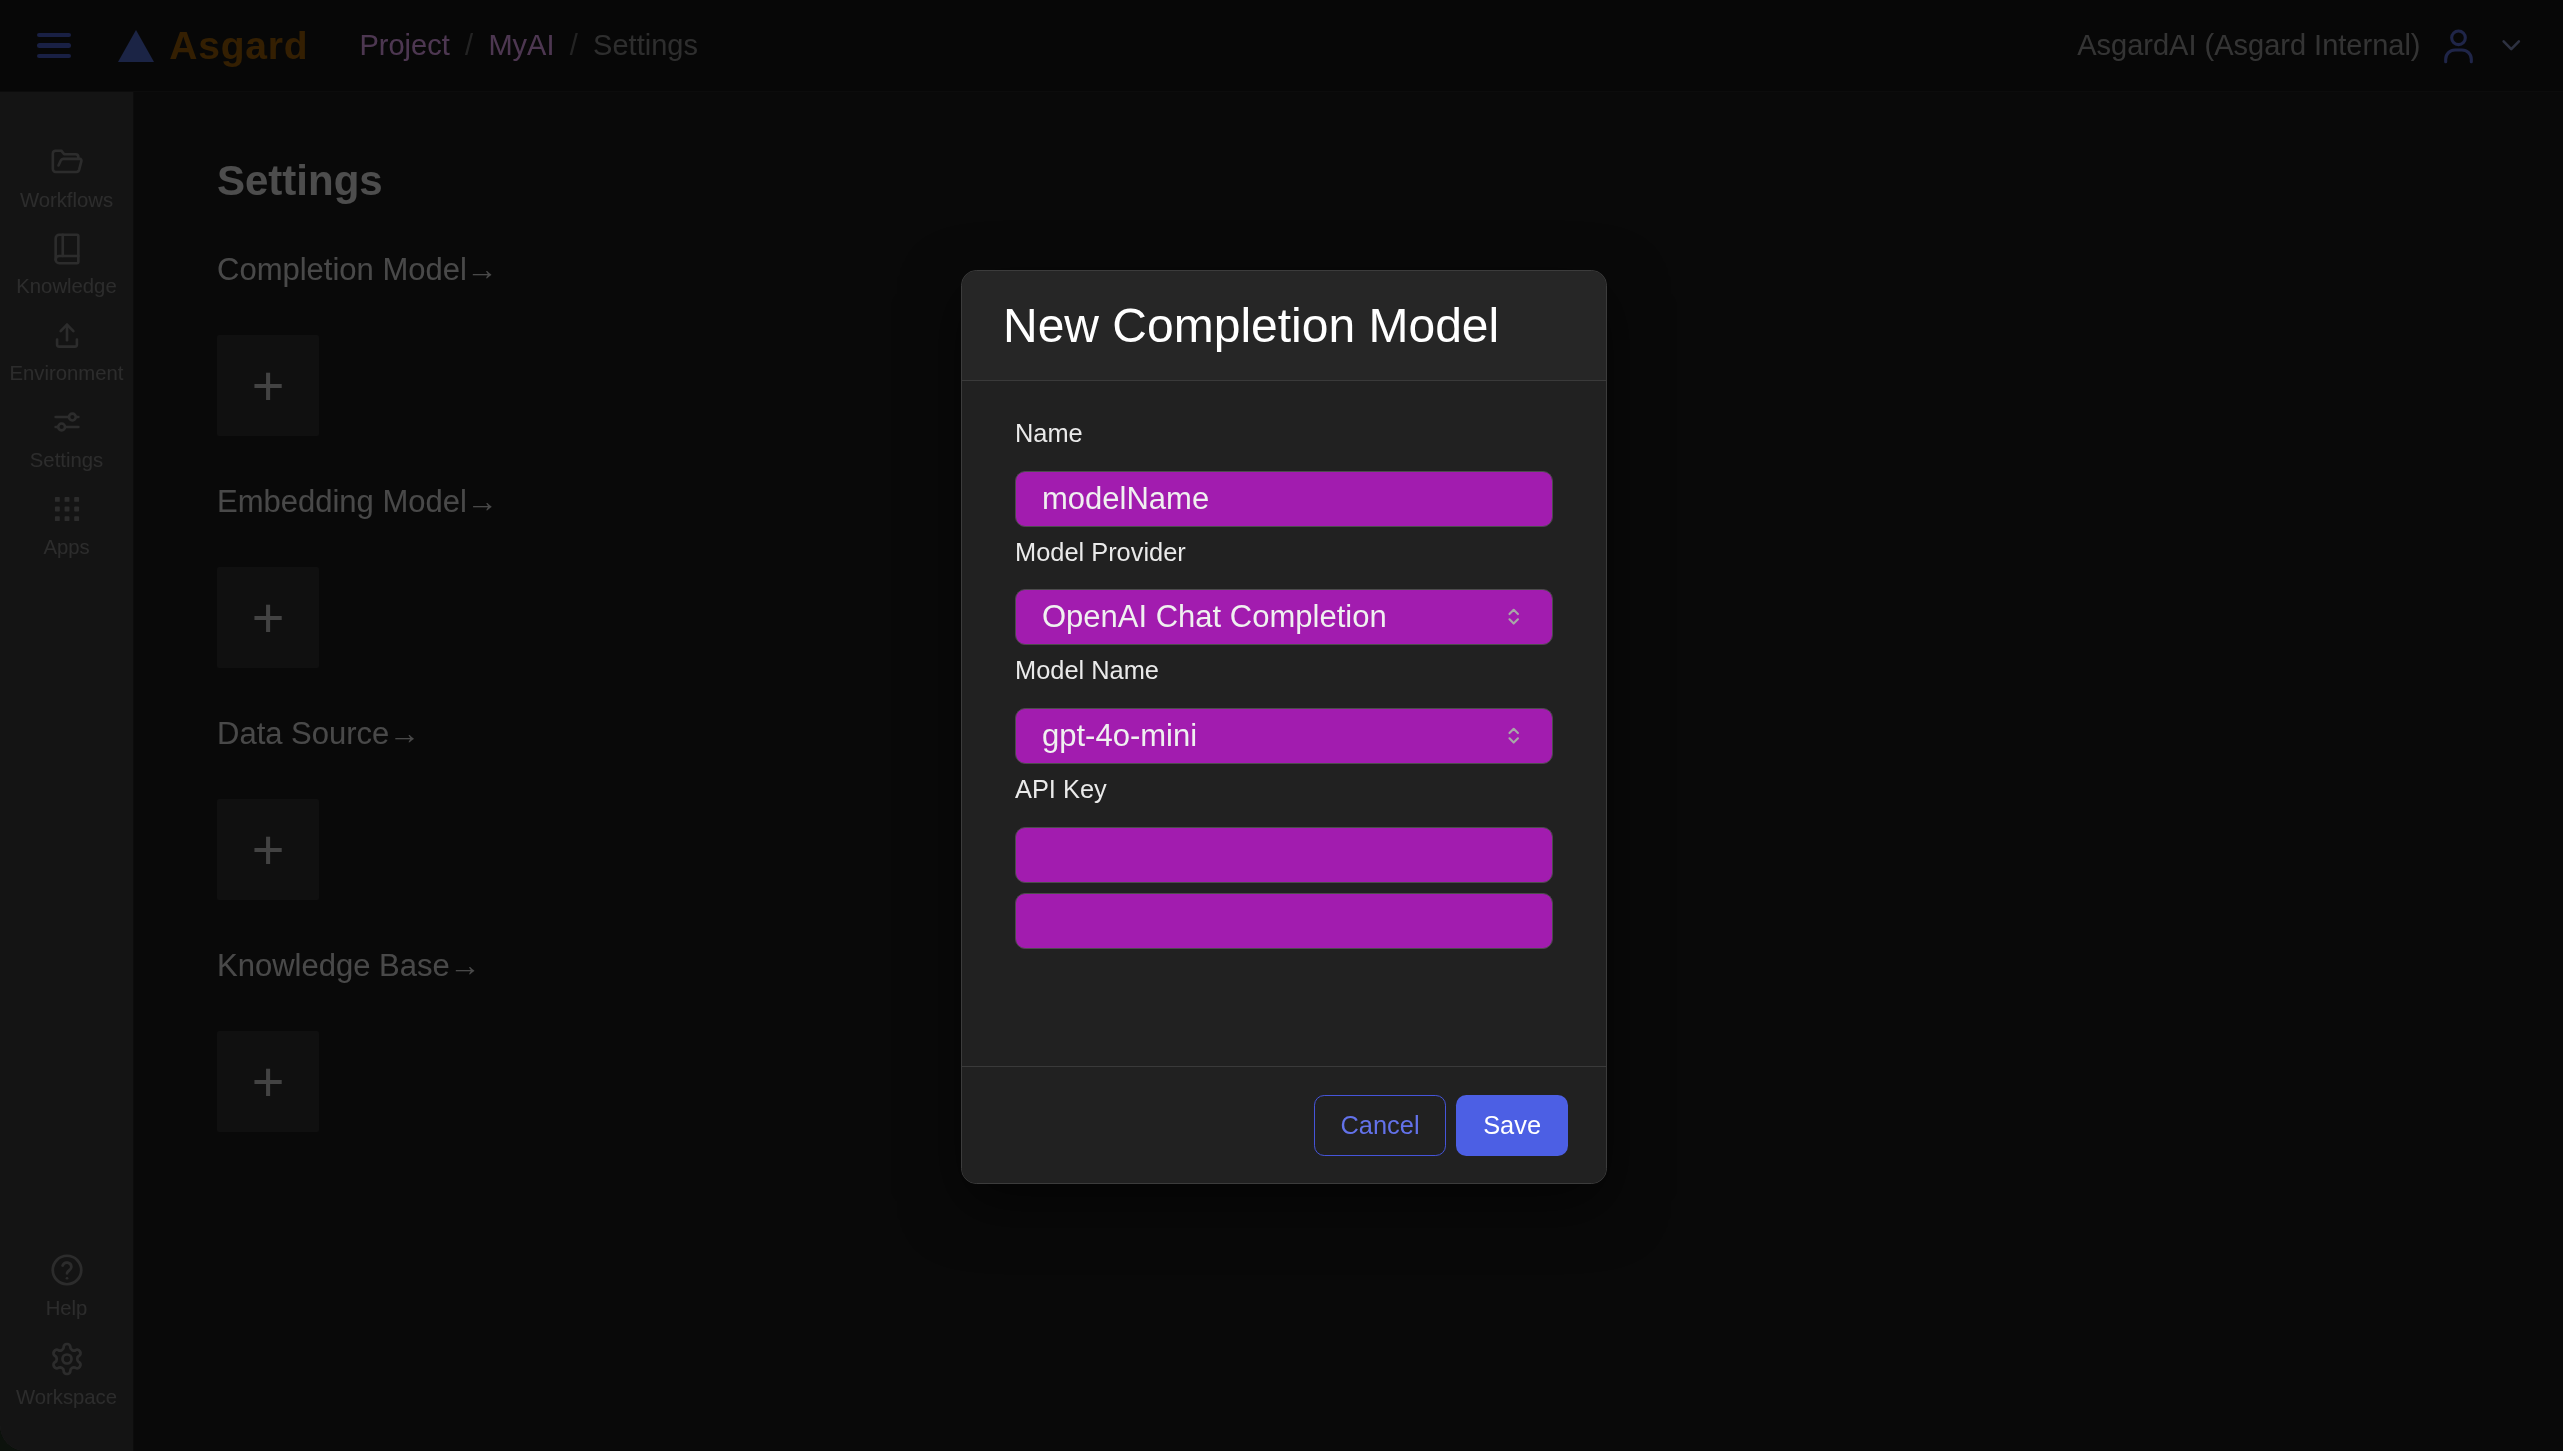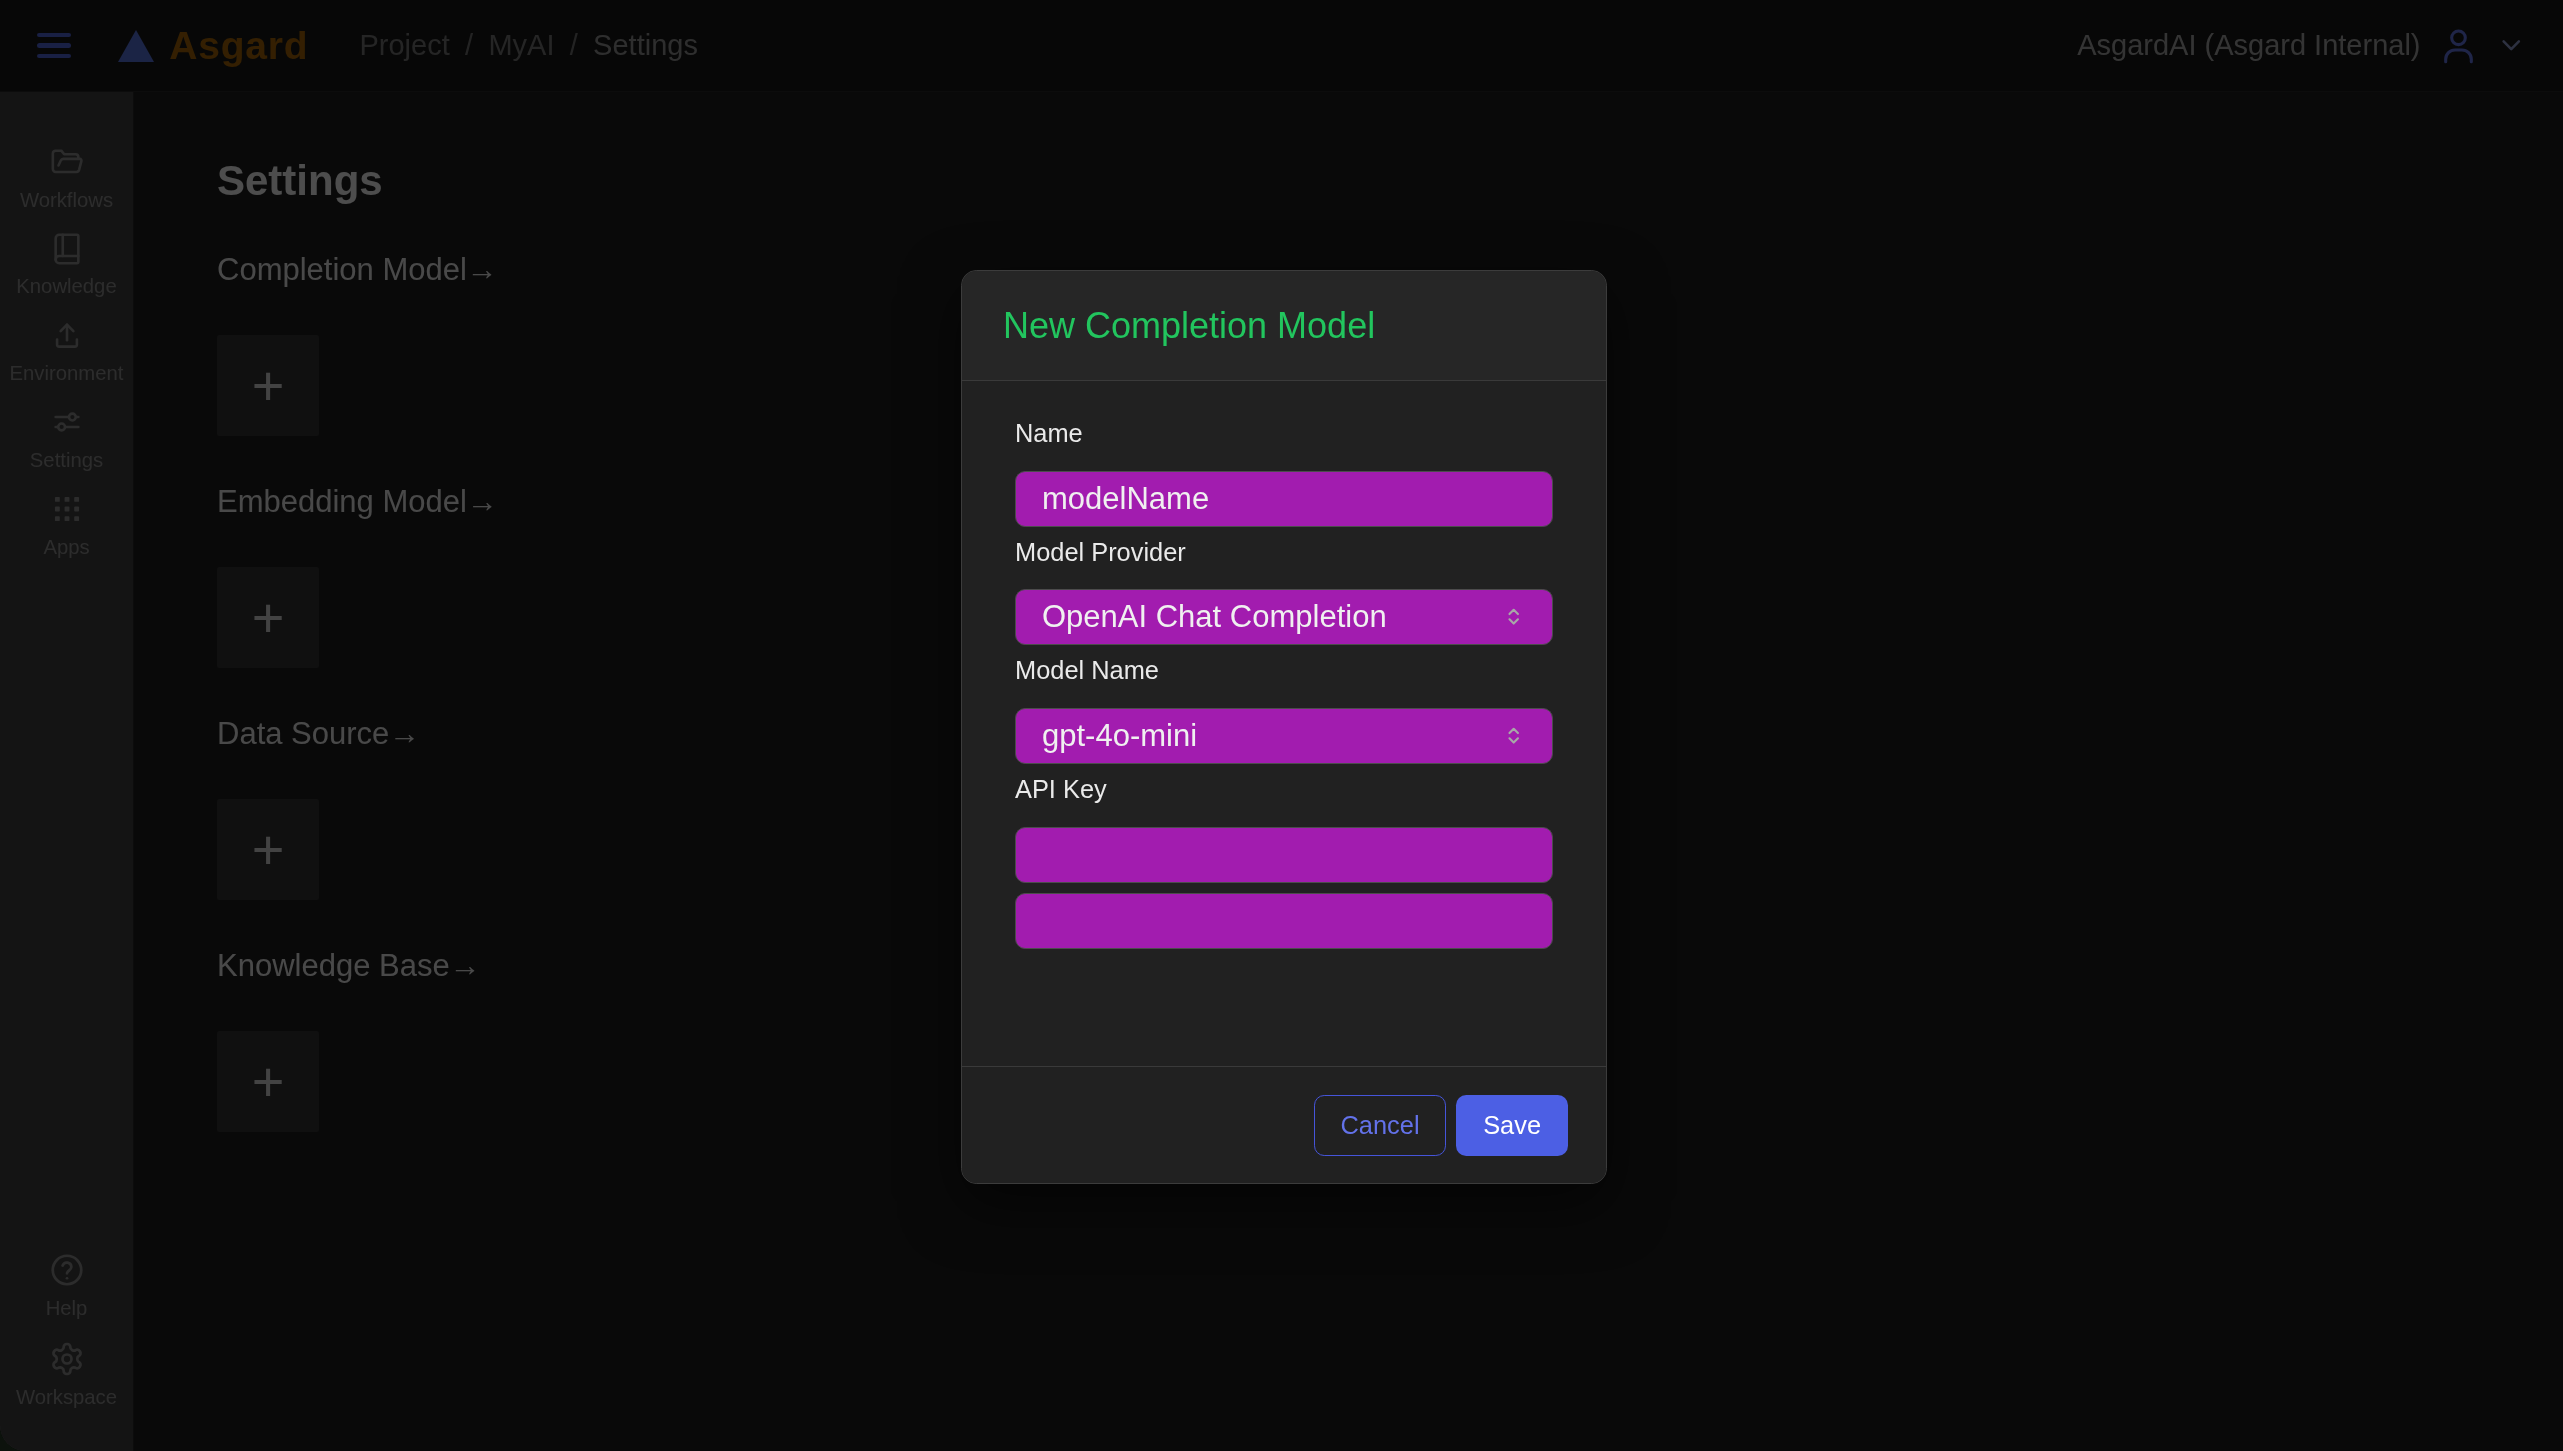--- a/index.html
+++ b/index.html
@@ -29,21 +29,21 @@
   .hamburger i { display:block; height:4.2px; border-radius:2.5px; background:#4f63d2; }
   .logo-wrap { display:flex; align-items:center; gap:15.3px; margin-left:47px; }
   .logo-tri {
     width:0; height:0;
     border-left:18.6px solid transparent;
     border-right:18.6px solid transparent;
     border-bottom:32px solid #5570d6;
   }
   .logo-text { font-size:39px; font-weight:700; color:#a16207; letter-spacing:0.8px; }
   .crumbs { display:flex; align-items:center; gap:15.3px; margin-left:51px; font-size:29px; }
-  .crumb { color:#737373; cursor:pointer; }
+  .crumb { color:#f0abfc; cursor:pointer; }
   .crumb-sep { color:#6f6f6f; }
   .crumb.current { color:#8f8f8f; }
   .account { margin-left:auto; display:flex; align-items:center; gap:17px; }
   .account-label { font-size:29px; color:#a3a3a3; }
   .icon { display:inline-flex; align-items:center; justify-content:center; }
   .avatar-icon { color:#6173e0; }
   .acct-chev { color:#8d9ac9; }
 
   
   .sidebar {
@@ -88,21 +88,21 @@
     position:absolute; left:961px; top:270px; width:646px; height:914px;
     background:#212121; border:0.8px solid #3c3c3c; border-radius:15.3px;
     box-shadow:0 20.3px 59px rgba(0,0,0,0.55);
     z-index:20; display:flex; flex-direction:column; overflow:hidden;
   }
   .modal-header {
     height:110px; flex:0 0 110px; background:#262626;
     border-bottom:0.8px solid #3a3a3a;
     display:flex; align-items:center; padding:0 41px;
   }
-  .modal-title { font-size:36px; font-weight:500; color:#22c55e; }
+  .modal-title { font-size:48px; font-weight:500; color:#ffffff; }
   .modal-body { flex:1; padding:37px 53px 0; }
   .field-label { font-size:25.4px; line-height:30.5px; color:#eaeaea; margin-bottom:22px; }
   .control {
     width:100%; height:56px; margin-bottom:10.2px;
     background:#a21caf; border:1.7px solid #4c4c4c; border-radius:10.2px;
     display:flex; align-items:center; padding:0 26px;
     font-size:31px; color:#f0f0f0;
   }
   input.control {
     font-family:"Liberation Sans", sans-serif;

